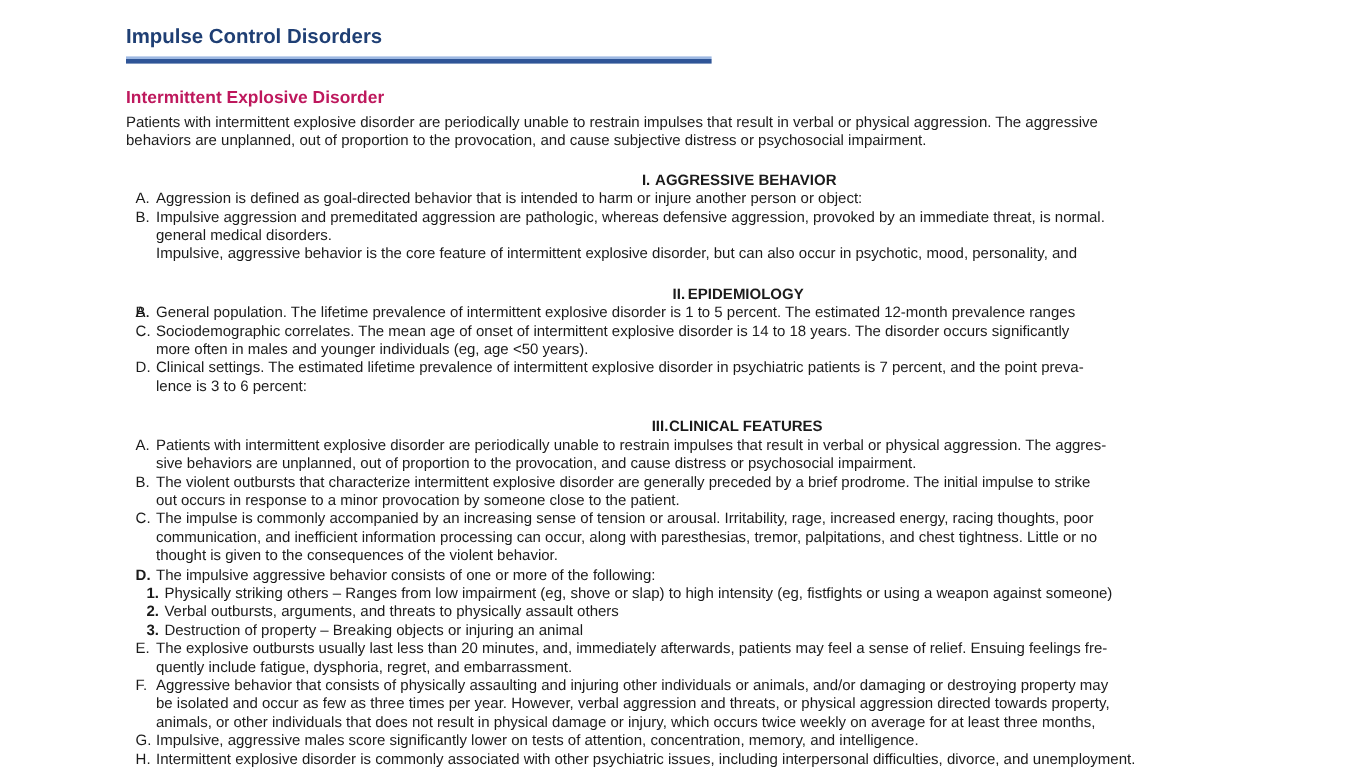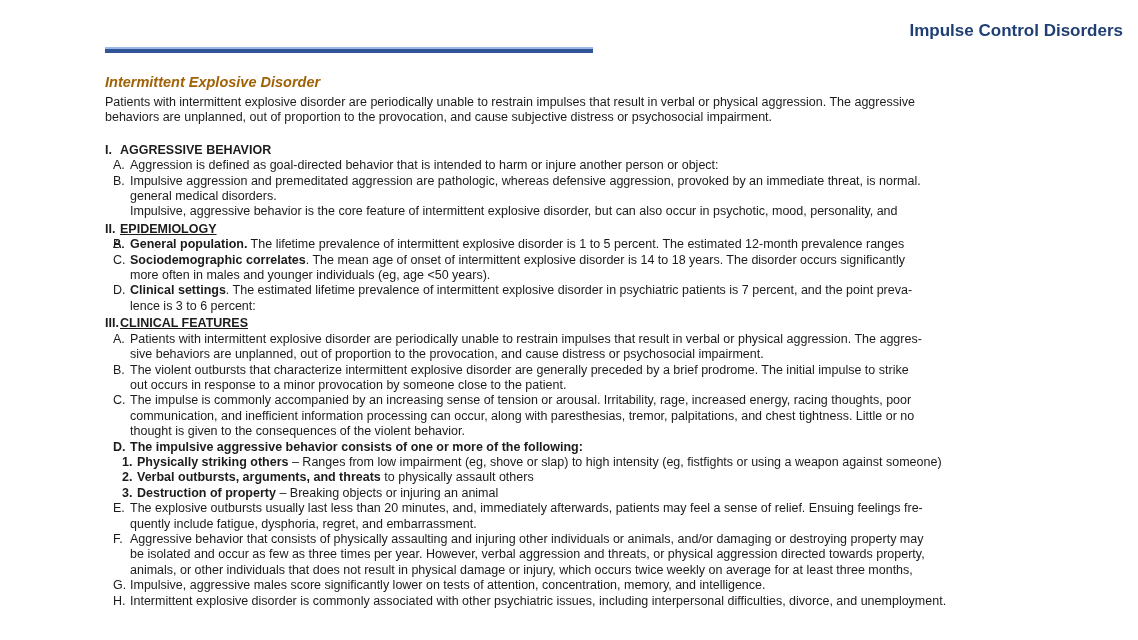--- a/index.html
+++ b/index.html
@@ -12,21 +12,20 @@
   }
   .page {
     position: absolute;
     left: 105px; top: 20px;
     width: 1018px;
   }
   .doc-title {
     font-size: 17px;
     font-weight: bold;
     line-height: 21px;
-    text-align: right;
   }
   .title-rule {
     width: 488px;
     height: 6px;
     margin-top: 6px;
   }
   .doc-subtitle {
     font-size: 14.5px;
     font-weight: bold;
     line-height: 18px;
@@ -38,37 +37,38 @@
     font-size: 12.5px;
     line-height: 15.4px;
     white-space: nowrap;
     position: relative;
   }
   .sec-head {
     font-size: 12.5px;
     line-height: 15.4px;
     font-weight: bold;
     white-space: nowrap;
+    text-align: center;
   }
-  .sec-head.gap { margin-top: 2px; text-decoration: underline; }
+  .sec-head.gap { margin-top: 18px; }
   .sec-head .numeral { display: inline-block; min-width: 15px; }
   .ln.sub { padding-left: 25px; }
   .ln.sub > .marker { position: absolute; left: 8px; }
   .ln.num { padding-left: 32px; }
   .ln.num > .marker { position: absolute; left: 17px; }
   .marker.b { font-weight: bold; }
-  b { font-weight: bold; }
+  b { font-weight: normal; }
 </style>
 </head>
 <body style="color: rgb(27, 27, 27);">
 
 <div class="page">
   <div class="doc-title" style="color: rgb(31, 63, 116);">Impulse Control Disorders</div>
   <div class="title-rule" style="background: linear-gradient(rgb(157, 184, 226) 0%, rgb(157, 184, 226) 34%, rgb(47, 85, 151) 34%, rgb(47, 85, 151) 100%);"></div>
-  <div class="doc-subtitle" style="color: #a16207; font-style: italic;">Intermittent Explosive Disorder</div>
+  <div class="doc-subtitle" style="color: #be185d;">Intermittent Explosive Disorder</div>
   <div class="intro">
       <div class="ln">Patients with intermittent explosive disorder are periodically unable to restrain impulses that result in verbal or physical aggression. The aggressive</div>
       <div class="ln">behaviors are unplanned, out of proportion to the provocation, and cause subjective distress or psychosocial impairment.</div>
     </div>
   <div class="outline">
       <div class="sec-head"><span class="numeral">I.</span><span>AGGRESSIVE BEHAVIOR</span></div>
       <div class="ln sub"><span class="marker">A.</span><span>Aggression is defined as goal-directed behavior that is intended to harm or injure another person or object:</span></div>
       <div class="ln sub"><span class="marker">B.</span><span>Impulsive aggression and premeditated aggression are pathologic, whereas defensive aggression, provoked by an immediate threat, is normal.</span></div>
       <div class="ln sub"><span>general medical disorders.</span></div>
       <div class="ln sub"><span>Impulsive, aggressive behavior is the core feature of intermittent explosive disorder, but can also occur in psychotic, mood, personality, and</span></div>

